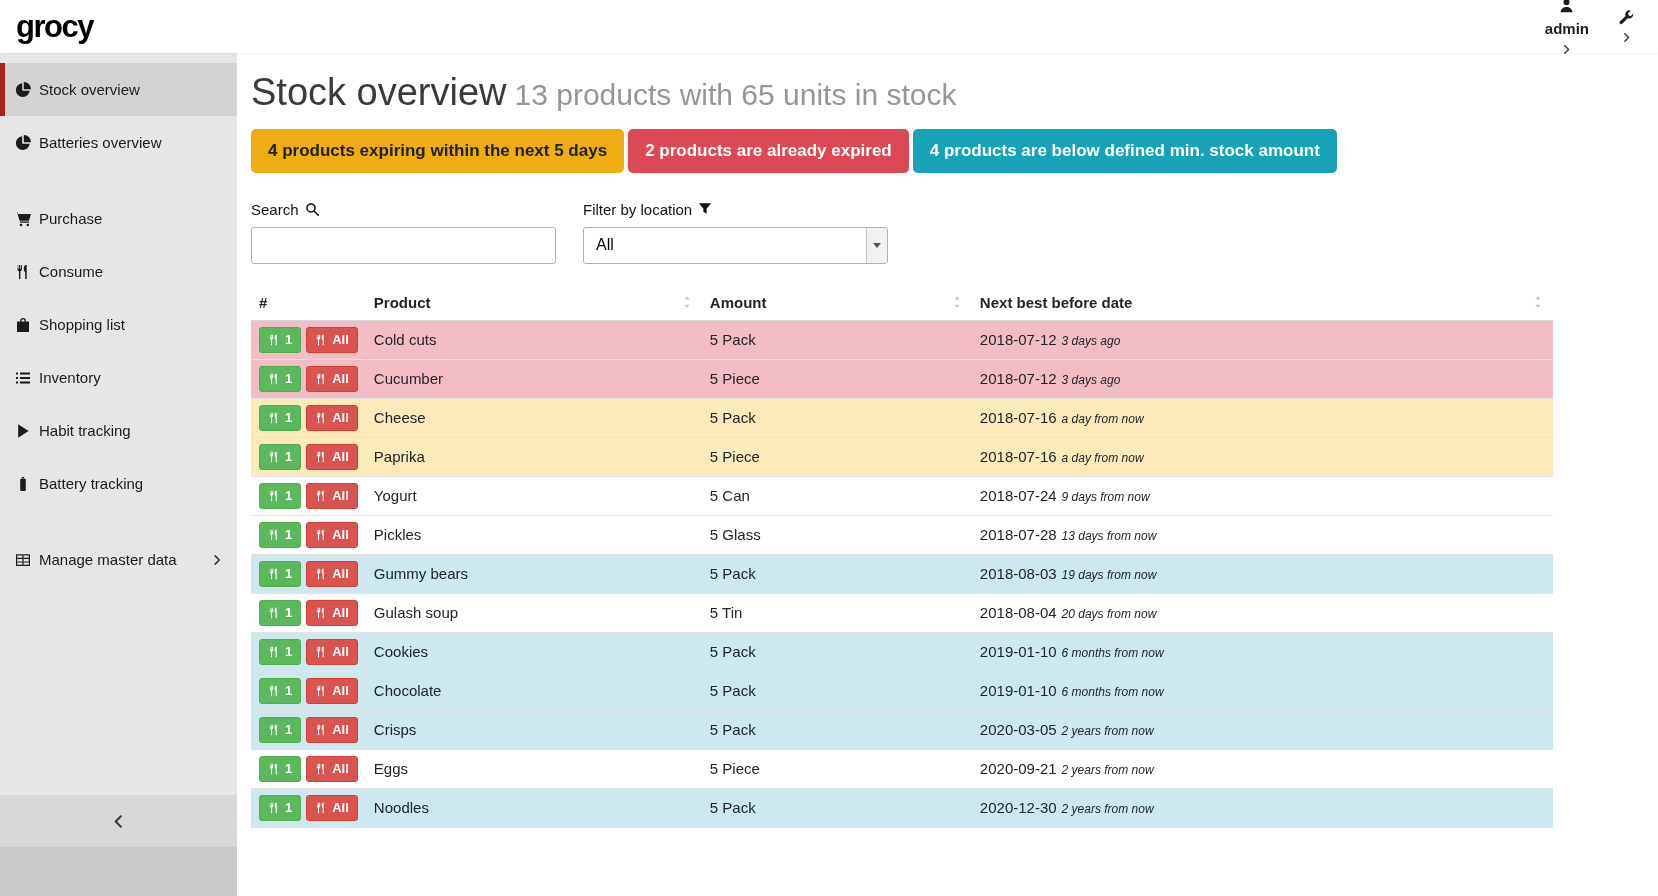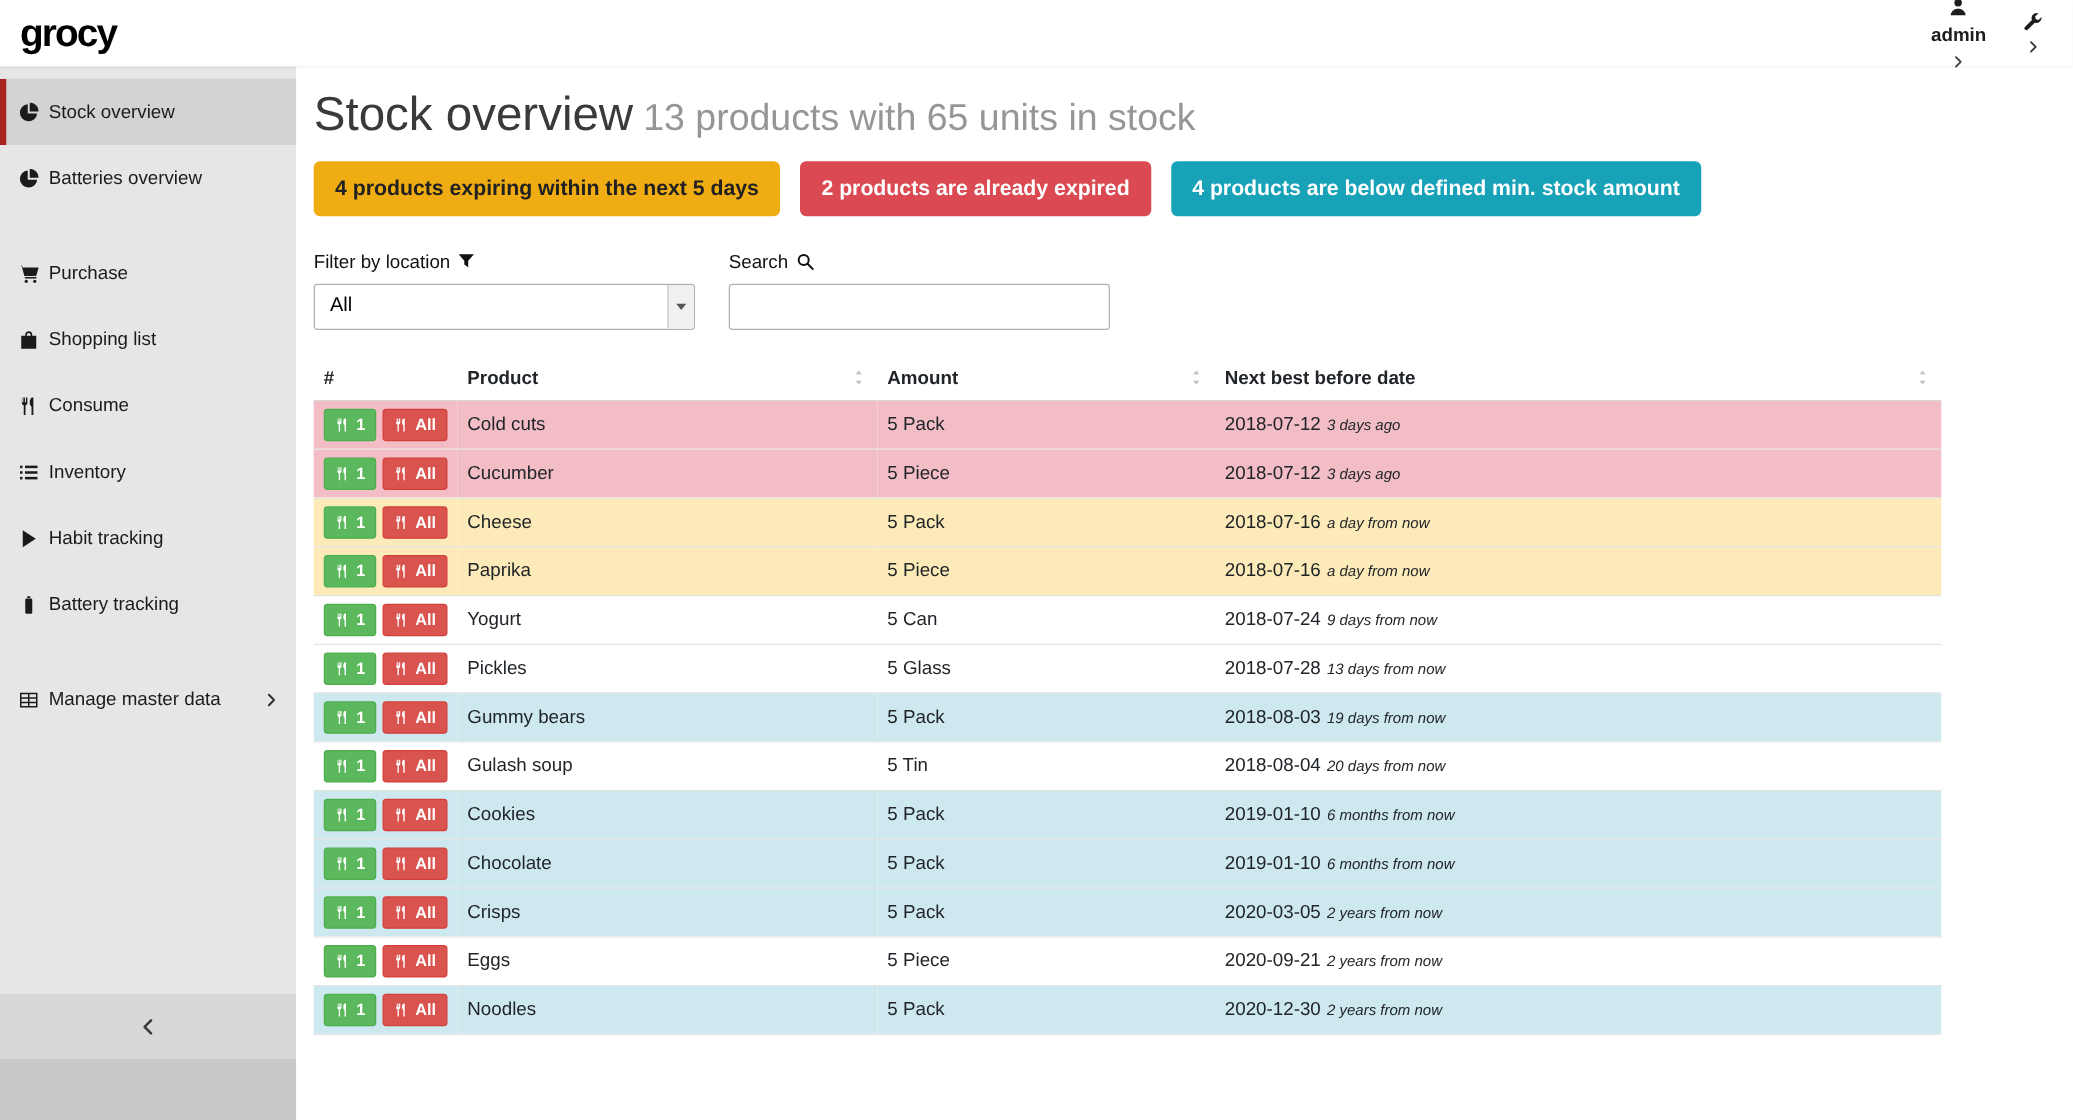--- a/index.html
+++ b/index.html
@@ -33,21 +33,21 @@
   .side-item .side-caret { font-size:12px; color:#333; width:auto; }
   .side-foot { height:52px; background:#d8d8d8; display:flex; align-items:center; justify-content:center;
                cursor:pointer; color:#3a3a3a; font-size:15px; }
   .side-foot-under { height:49px; background:#c9c9c9; }
 
   
   .main { flex:1; padding:18px 105px 0 14px; overflow:hidden; background:#fff; }
   h1.page-title { font-size:38px; font-weight:500; color:#3a3a3a; line-height:1.15; }
   h1 .subtitle { color:#969696; font-size:30px; font-weight:400; margin-left:8px; }
 
-  .badges { display:flex; gap:16px; margin-top:14px; }
+  .badges { display:flex; gap:4px; margin-top:14px; }
   .badge { padding:12px 17px; border-radius:5px; font-size:17px; font-weight:700; cursor:pointer; white-space:nowrap; }
 
   .controls { display:flex; gap:27px; margin-top:28px; }
   .control-group { width:305px; }
   .control-label { font-size:15px; display:flex; align-items:center; gap:6px; margin-bottom:9px; color:#111; }
   .control-label .icon { font-size:14px; }
   .select { height:37px; border:1px solid #b0b0b0; border-radius:3px; background:#fff;
             display:flex; align-items:stretch; cursor:pointer; overflow:hidden; }
   .select-value { flex:1; display:flex; align-items:center; padding:0 12px; font-size:16px; color:#000; }
   .select-btn { width:21px; background:#f1f1f1; border-left:1px solid #c6c6c6;
@@ -136,33 +136,33 @@
               <path d="M0 1h2.4l.7 2h12.9l-2.1 6.8H4.5L2.7 3.2 2 1z M4.9 10.6h9.2v1.2H4.9z"></path>
               <circle cx="6" cy="14" r="1.3"></circle>
               <circle cx="12.8" cy="14" r="1.3"></circle>
             </svg>
           </span>
           <span class="side-label">Purchase</span>
         </div>
         <div class="side-item">
           <span class="icon ">
             <svg viewBox="0 0 16 16" fill="currentColor">
-              <path d="M5.2 4.5v-.7a2.8 2.8 0 0 1 5.6 0v.7H14V15H2V4.5h3.2zm1.3 0h3v-.7a1.5 1.5 0 0 0-3 0v.7z"></path>
-            </svg>
-          </span>
-          <span class="side-label">Shopping list</span>
-        </div>
-        <div class="side-item">
-          <span class="icon ">
-            <svg viewBox="0 0 16 16" fill="currentColor">
               <path d="M2.5 1v4.2c0 1 .6 1.8 1.5 2.1V15h1.4V7.3c.9-.3 1.5-1.1 1.5-2.1V1H5.7v3.8h-.8V1H3.7v3.8h-.9V1h-.3z"></path>
               <path d="M10.8 1C9.7 1 8.8 2.7 8.8 4.8c0 1.6.6 3 1.4 3.5V15h1.5V1h-.9z"></path>
             </svg>
           </span>
           <span class="side-label">Consume</span>
+        </div>
+        <div class="side-item">
+          <span class="icon ">
+            <svg viewBox="0 0 16 16" fill="currentColor">
+              <path d="M5.2 4.5v-.7a2.8 2.8 0 0 1 5.6 0v.7H14V15H2V4.5h3.2zm1.3 0h3v-.7a1.5 1.5 0 0 0-3 0v.7z"></path>
+            </svg>
+          </span>
+          <span class="side-label">Shopping list</span>
         </div>
         <div class="side-item">
           <span class="icon ">
             <svg viewBox="0 0 16 16" fill="currentColor">
               <rect x="1" y="2.5" width="2" height="2"></rect>
               <rect x="5" y="2.5" width="10" height="2"></rect>
               <rect x="1" y="7" width="2" height="2"></rect>
               <rect x="5" y="7" width="10" height="2"></rect>
               <rect x="1" y="11.5" width="2" height="2"></rect>
               <rect x="5" y="11.5" width="10" height="2"></rect>
@@ -218,43 +218,43 @@
 
     <div class="badges" id="badges">
         <div class="badge" style="background: rgb(240, 173, 19); color: rgb(33, 33, 33);">4 products expiring within the next 5 days</div>
         <div class="badge" style="background: rgb(219, 74, 82); color: rgb(255, 255, 255);">2 products are already expired</div>
         <div class="badge" style="background: rgb(23, 162, 184); color: rgb(255, 255, 255);">4 products are below defined min. stock amount</div>
       </div>
 
     <div class="controls">
       <div class="control-group">
         <div class="control-label">
-          <span>Filter by location</span>
-          <span class="icon">
-              <svg viewBox="0 0 16 16" fill="currentColor">
-                <path d="M1 1.5h14L9.8 7.6v5.9L6.2 11V7.6z"></path>
-              </svg>
-            </span>
-        </div>
-        <div class="select">
-          <span class="select-value">All</span>
-          <span class="select-btn"></span>
-        </div>
-      </div>
-      <div class="control-group">
-        <div class="control-label">
           <span>Search</span>
           <span class="icon">
               <svg viewBox="0 0 16 16" fill="none" stroke="currentColor" stroke-width="1.8">
                 <circle cx="6.8" cy="6.8" r="4.6"></circle>
                 <path d="M10.3 10.3L15.2 15.2" stroke-linecap="round"></path>
               </svg>
             </span>
         </div>
         <input class="search-input" type="text" value="" style="">
+      </div>
+      <div class="control-group">
+        <div class="control-label">
+          <span>Filter by location</span>
+          <span class="icon">
+              <svg viewBox="0 0 16 16" fill="currentColor">
+                <path d="M1 1.5h14L9.8 7.6v5.9L6.2 11V7.6z"></path>
+              </svg>
+            </span>
+        </div>
+        <div class="select">
+          <span class="select-value">All</span>
+          <span class="select-btn"></span>
+        </div>
       </div>
     </div>
 
     <table class="stock">
       <colgroup>
         <col class="c-actions">
           <col class="c-product">
           <col class="c-amount">
           <col class="c-date">
       </colgroup>

